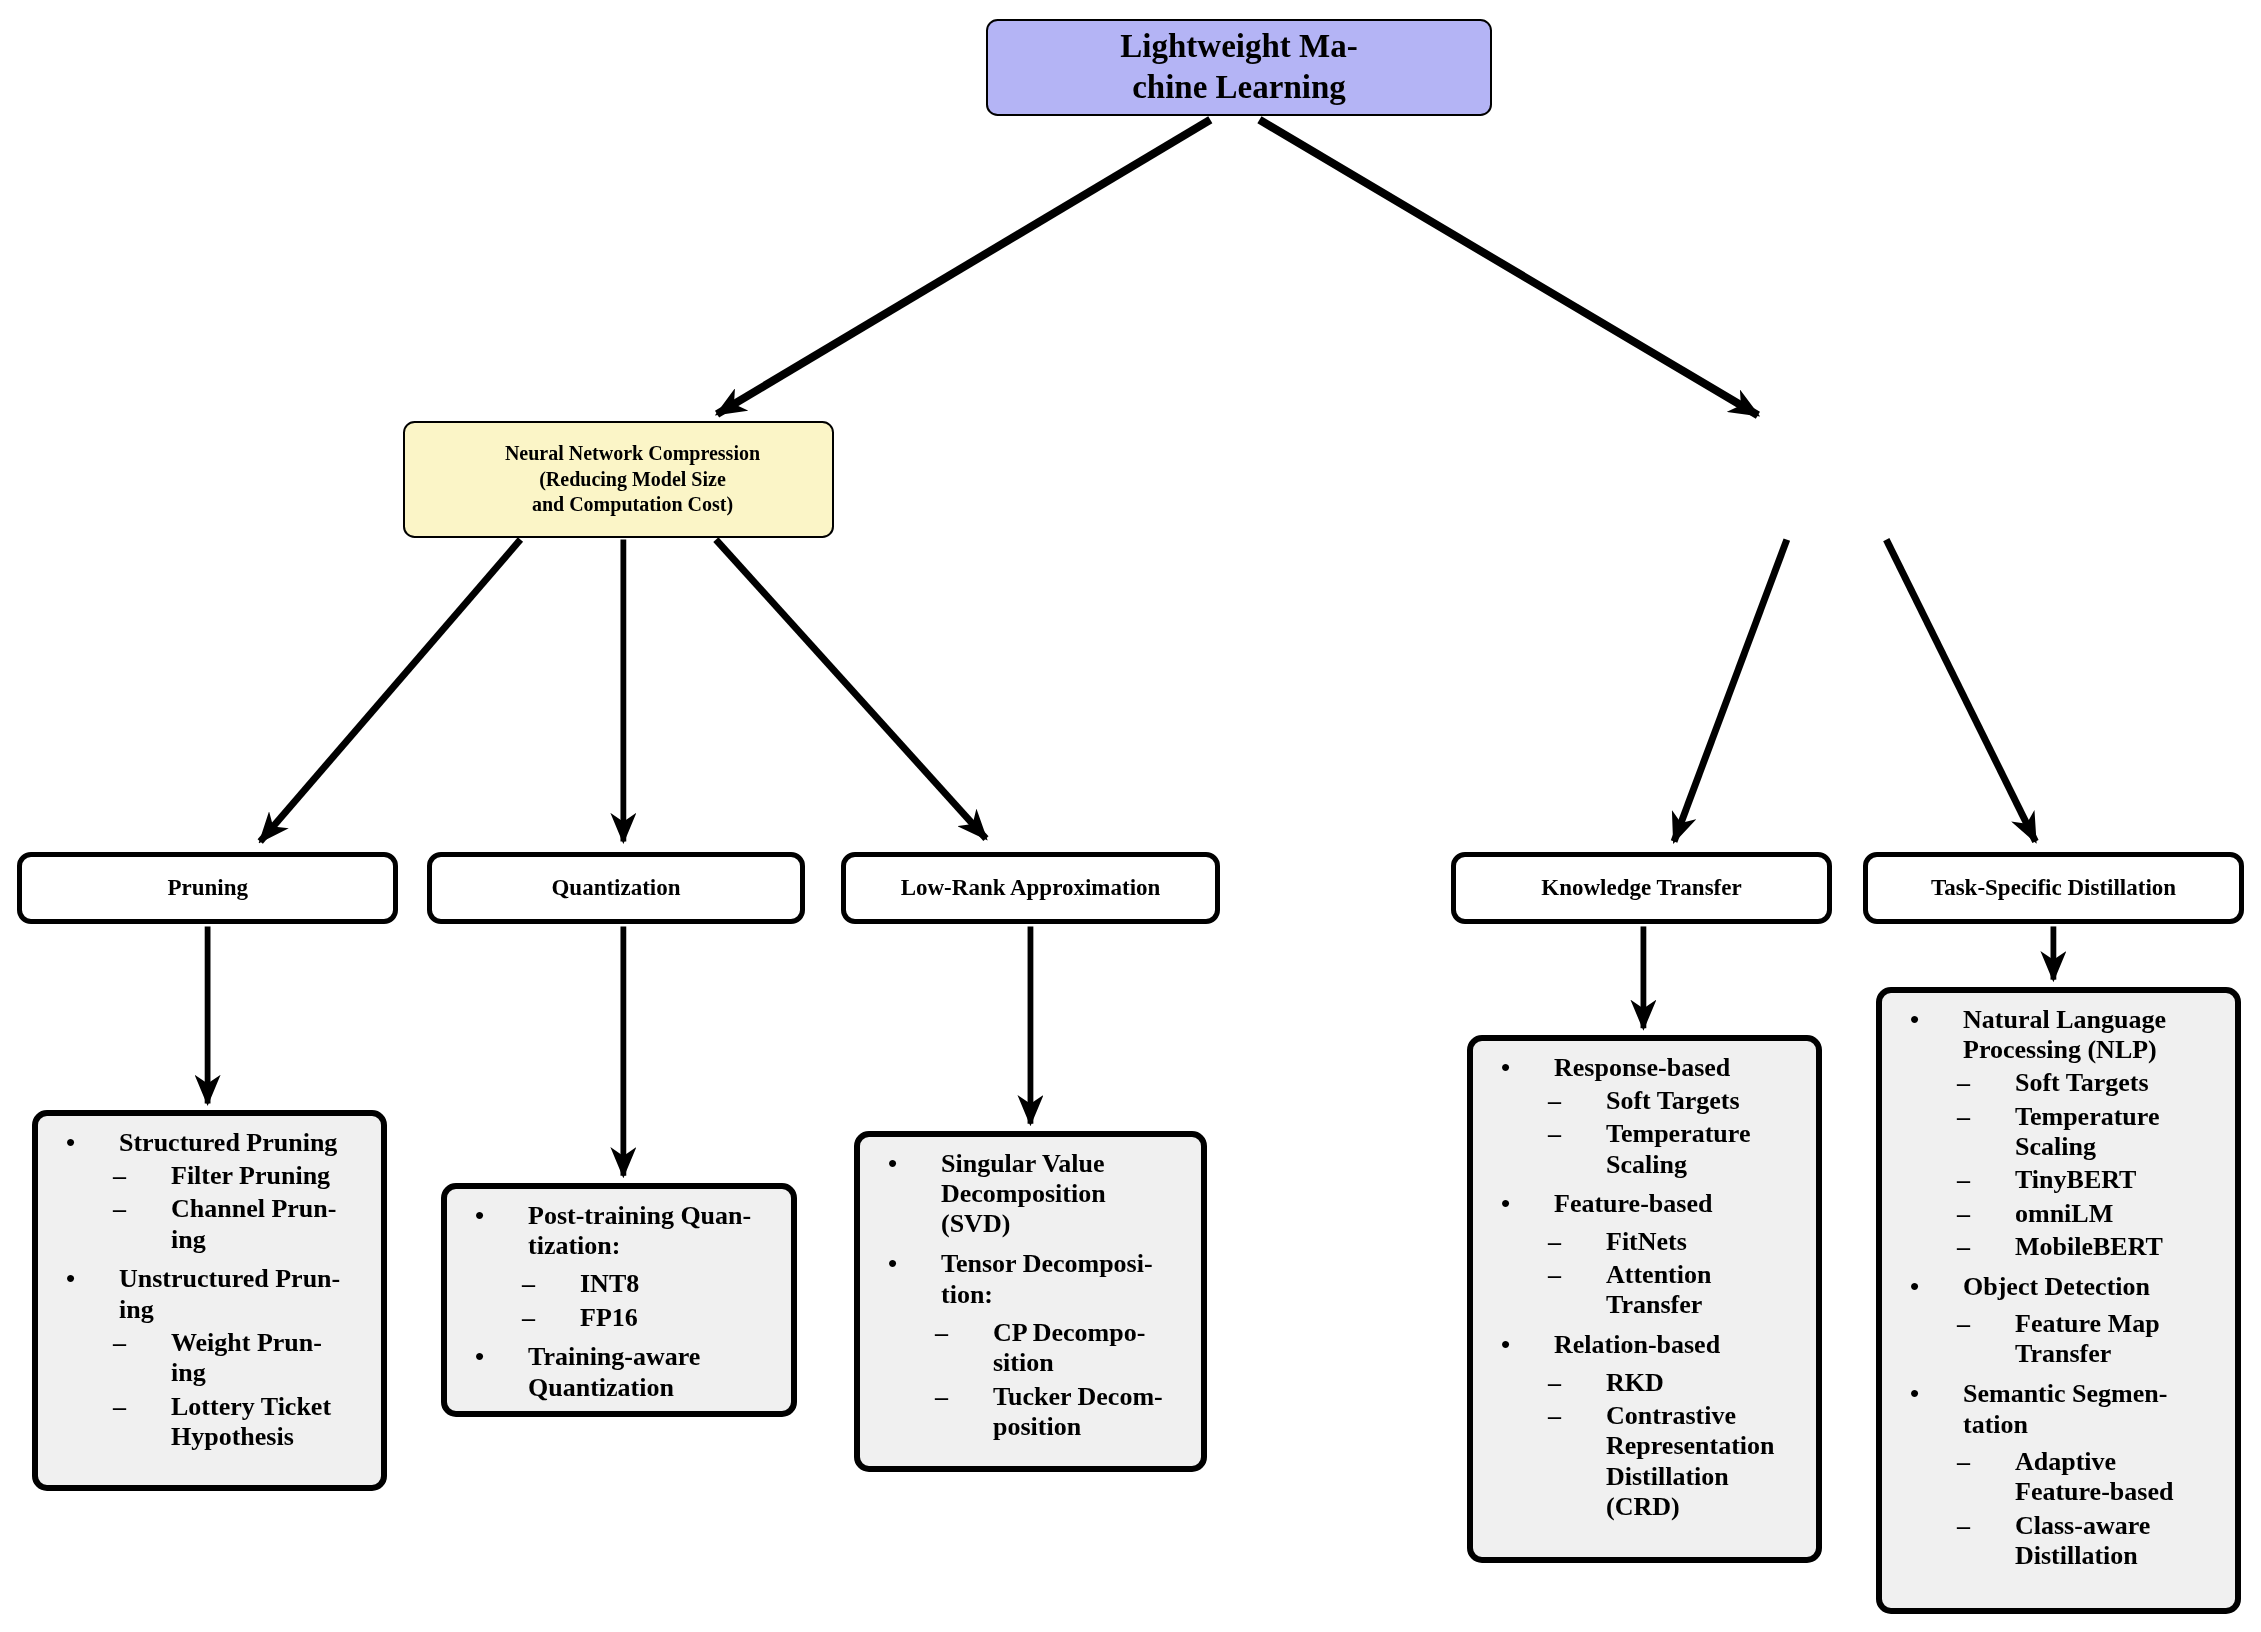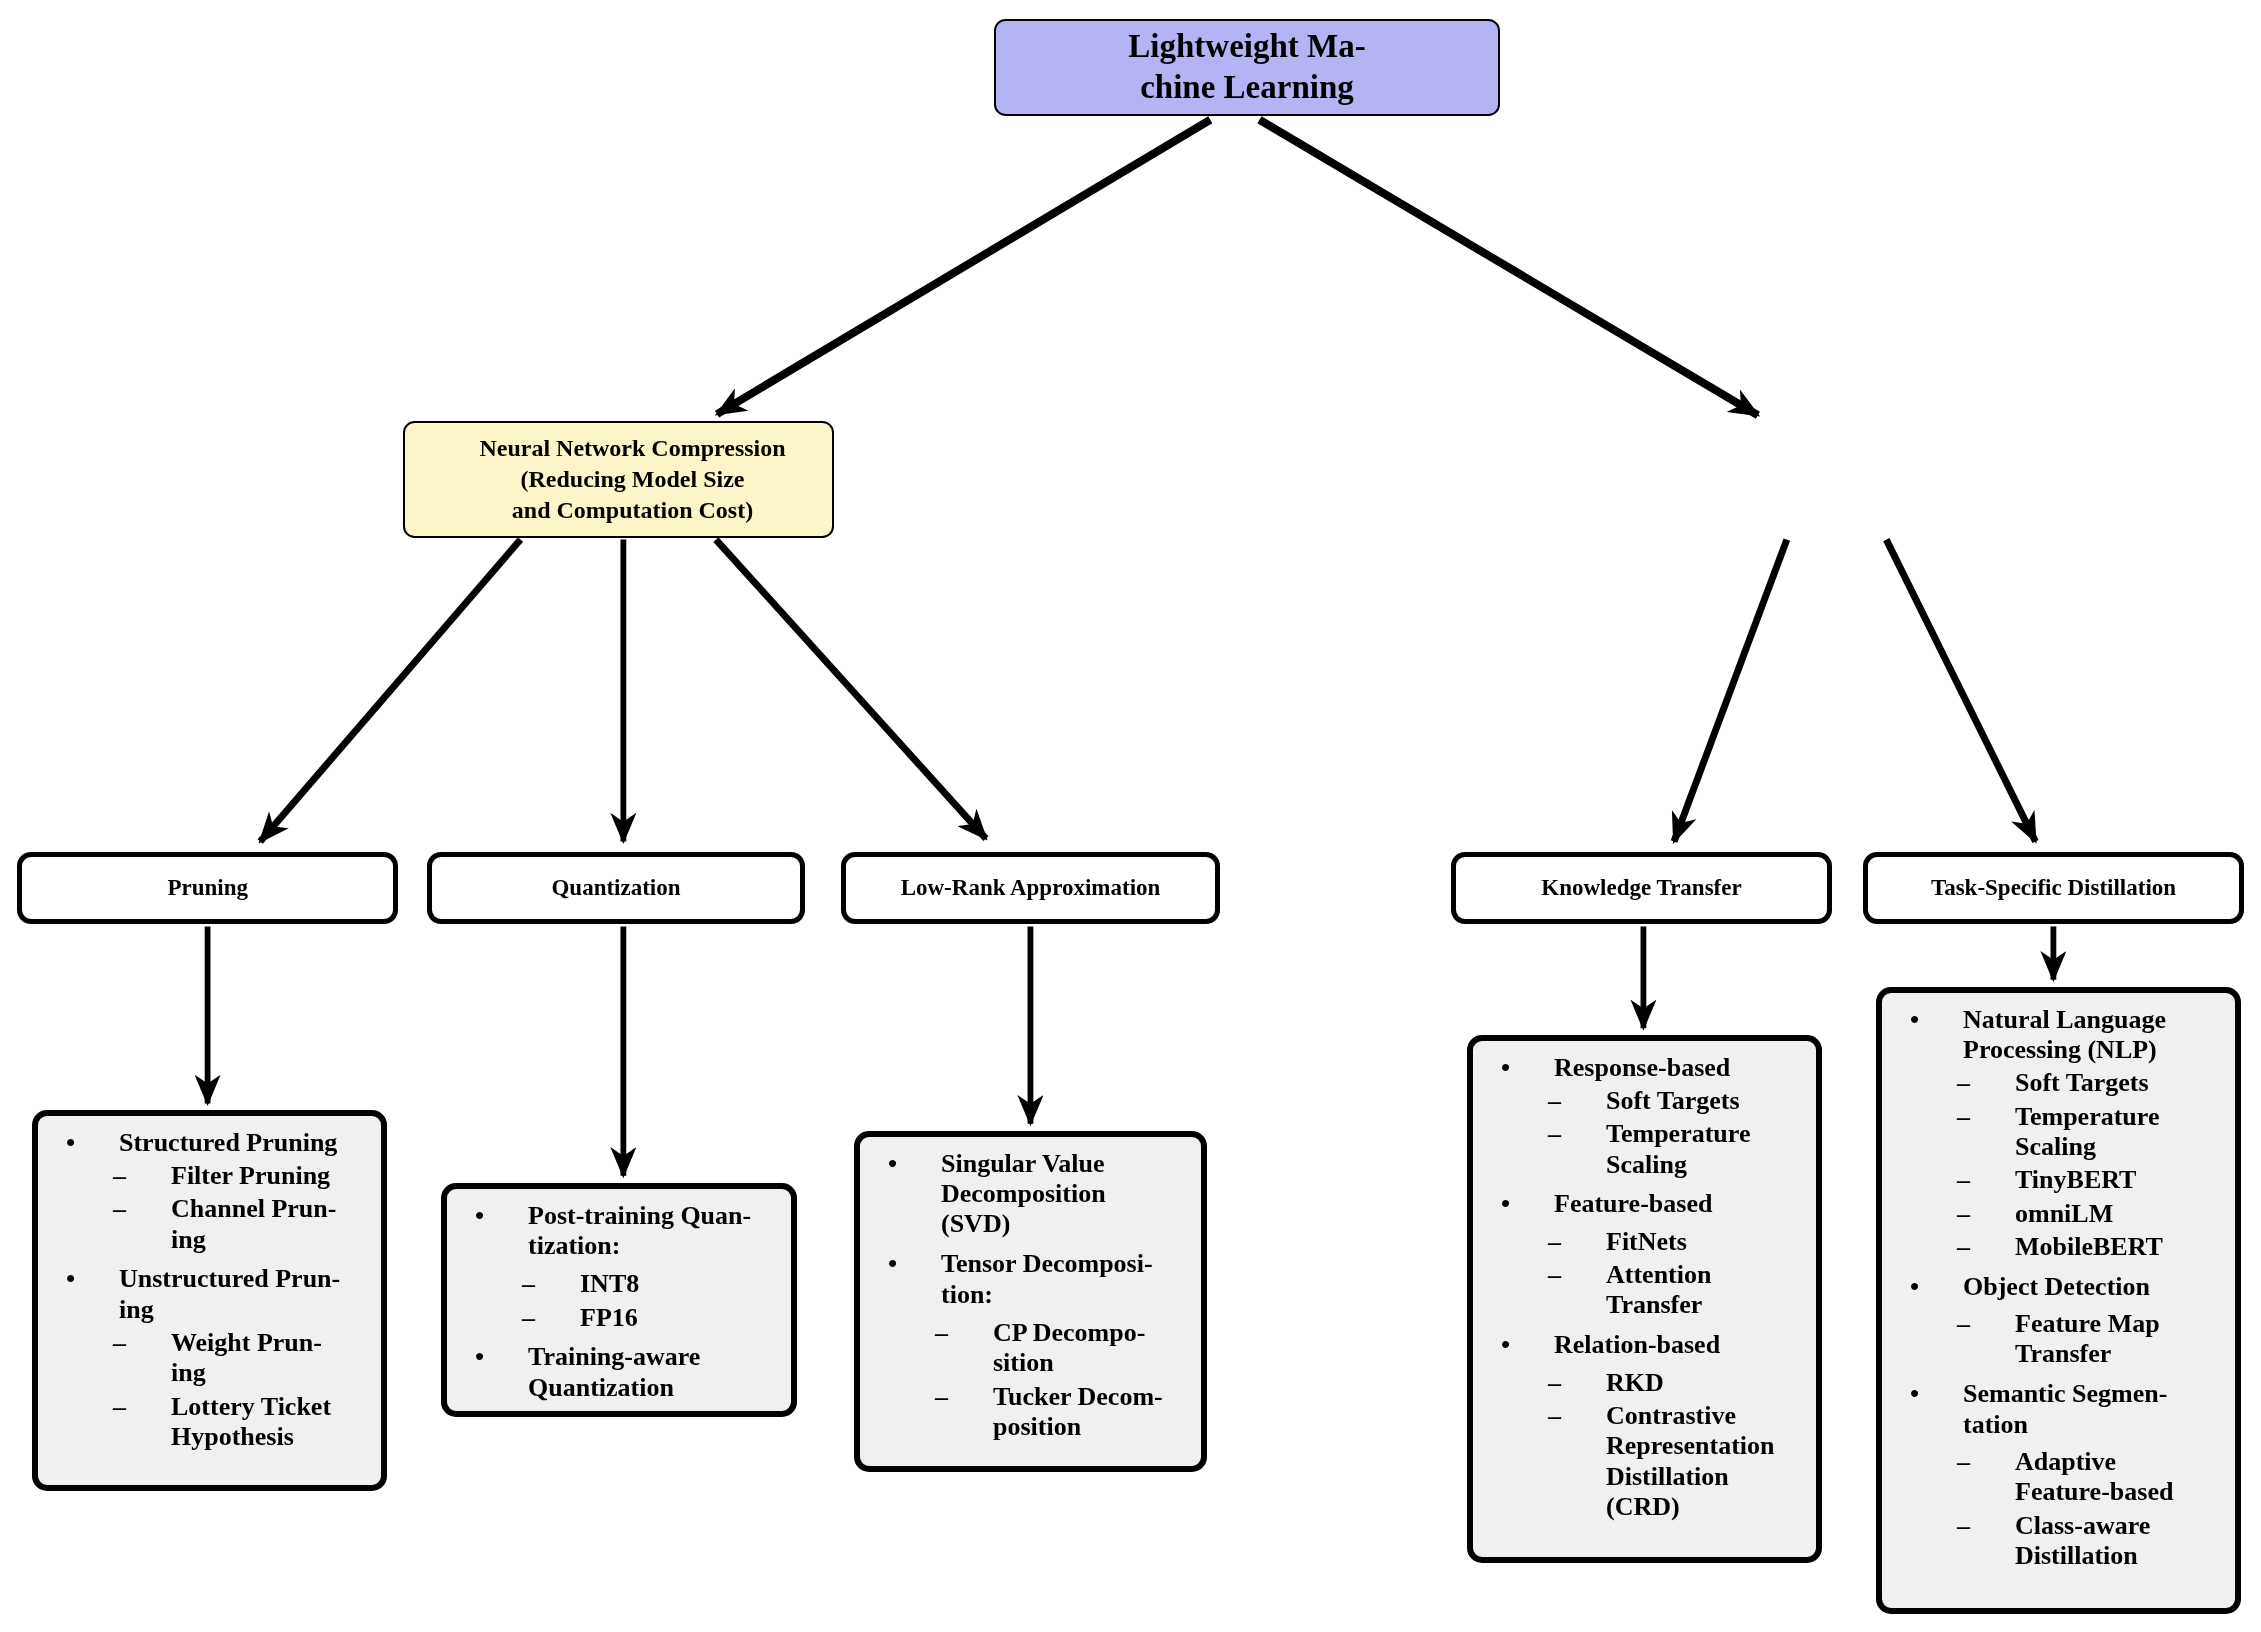--- a/index.html
+++ b/index.html
@@ -13,22 +13,22 @@
   .arrow.w14 { stroke-width:14; }
   .arrow.w12 { stroke-width:12; }
   .arrow.w10 { stroke-width:10; }
 
   .node {
     position:absolute; box-sizing:border-box;
     display:flex; align-items:center; justify-content:center;
     text-align:center; white-space:pre-line;
     border:2.3px solid #000; border-radius:11.6px;
   }
-  .root   { background:#b4b4f5; font-size:33px; line-height:1.25;margin-left:8px; }
-  .branch { font-size:24px; line-height:1.28;padding-left:28px; }
+  .root   { background:#b4b4f5; font-size:33px; line-height:1.25; }
+  .branch { font-size:20px; line-height:1.28;padding-left:28px; }
   .nnc    { background:#fbf5c7; }
   .kd     { background:#b3fab3; }
   .cat    { background:#ffffff; border-width:5.8px; border-radius:14px; font-size:23px; }
 
   .leaf {
     position:absolute; box-sizing:border-box;
     background:#f0f0f0; border:6.4px solid #000; border-radius:15px;
     font-size:26px; line-height:1.17; padding:11.6px 8px 11.6px 0;
   }
   .item { display:flex; align-items:flex-start; }

